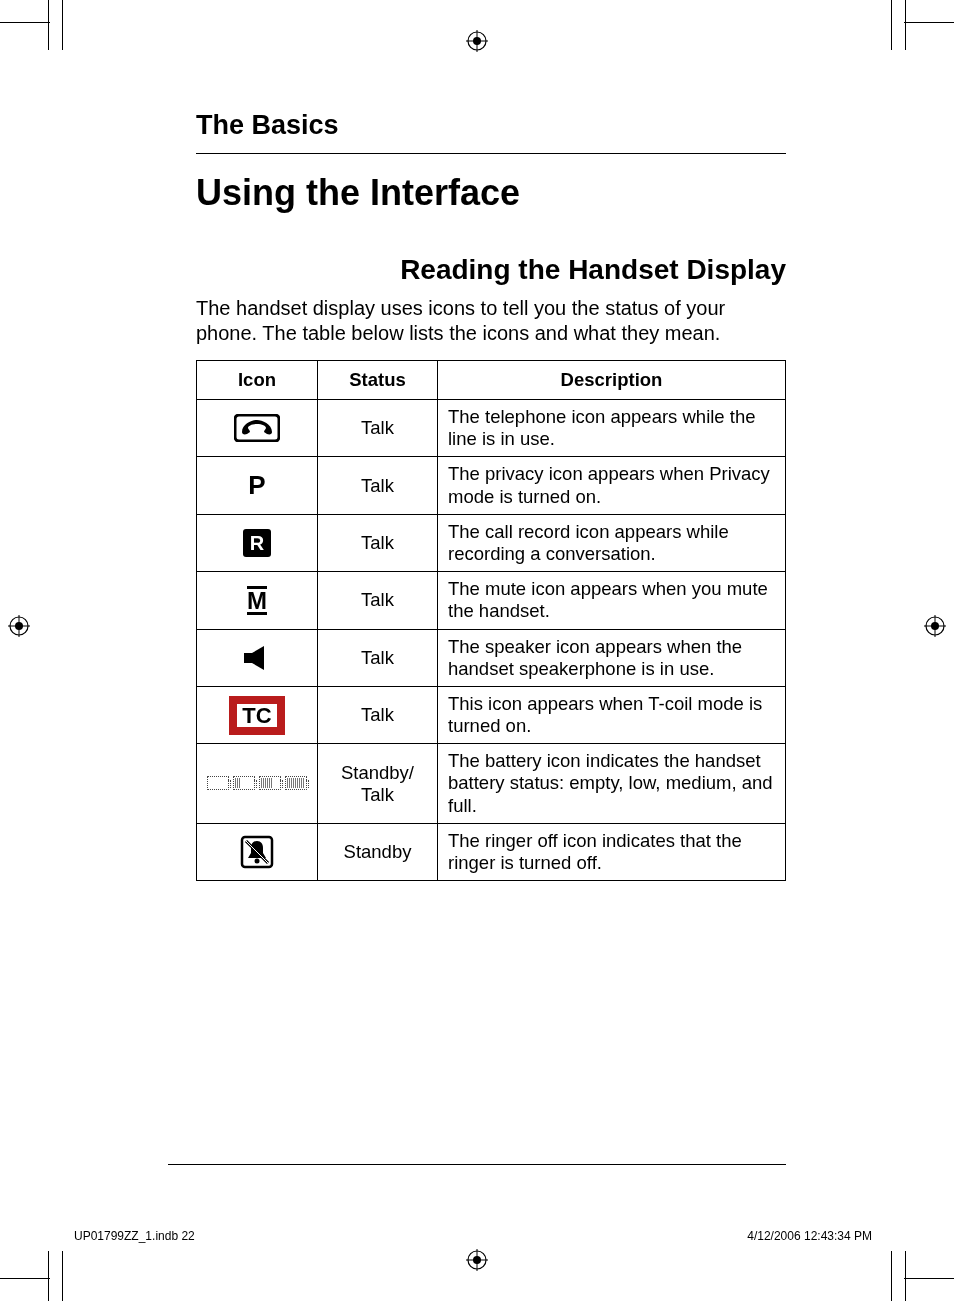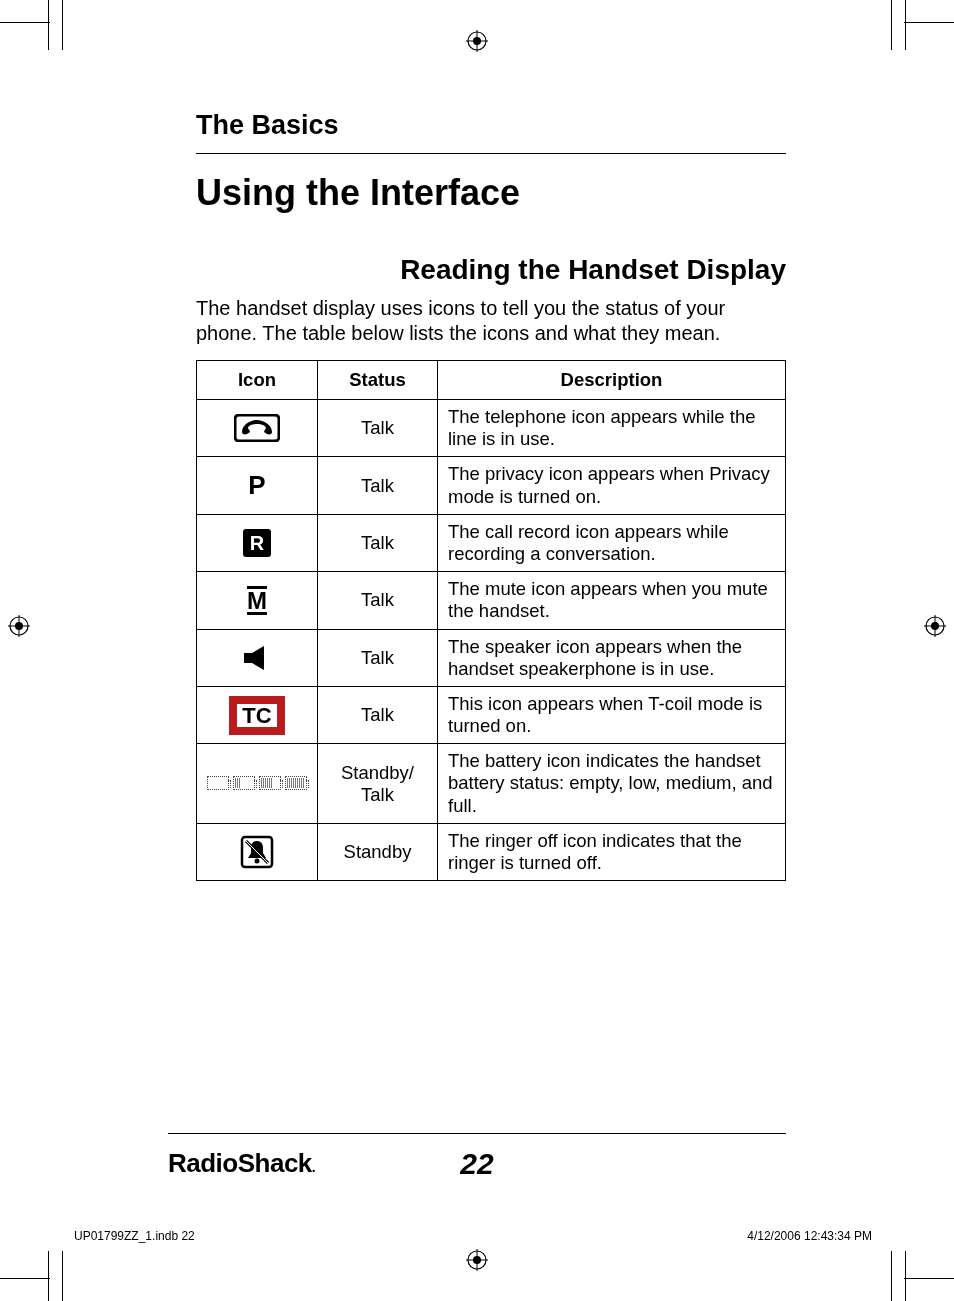--- a/index.html
+++ b/index.html
@@ -260,23 +260,18 @@
           </td>
           <td class="status-cell">Standby</td>
           <td class="desc-cell">The ringer off icon indicates that the ringer is turned off.</td>
         </tr>
       </tbody>
     </table>
   </div>
 
   <div class="footer">
     <hr class="footer-rule">
-    <div class="footer-row">
-      <span class="brand"><span>RadioShack</span><span class="dot">.</span></span>
-      <span class="pagenum">22</span>
-      <span style="visibility:hidden;">x</span>
-    </div>
   </div>
 
   <div class="slug left">UP01799ZZ_1.indb   22</div>
   <div class="slug right">4/12/2006   12:43:34 PM</div>
 
 </div>
 
 </body></html>

